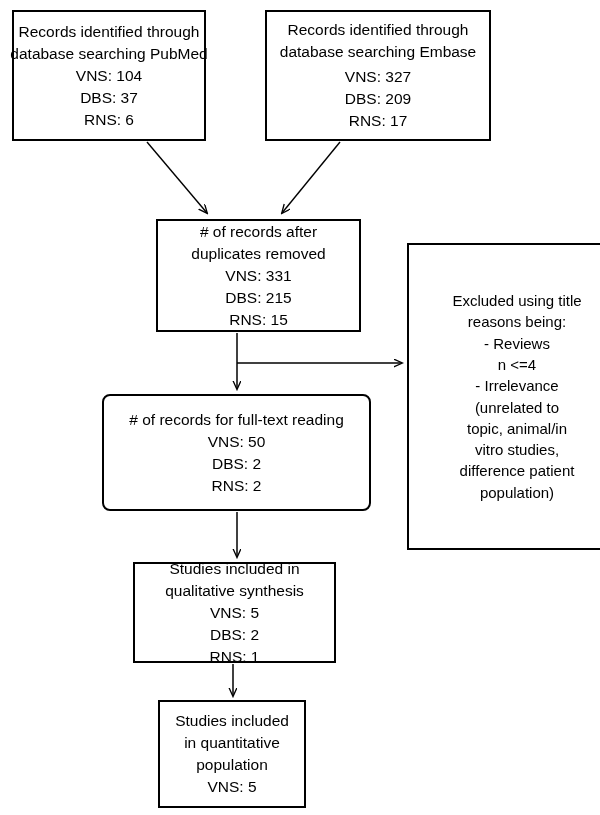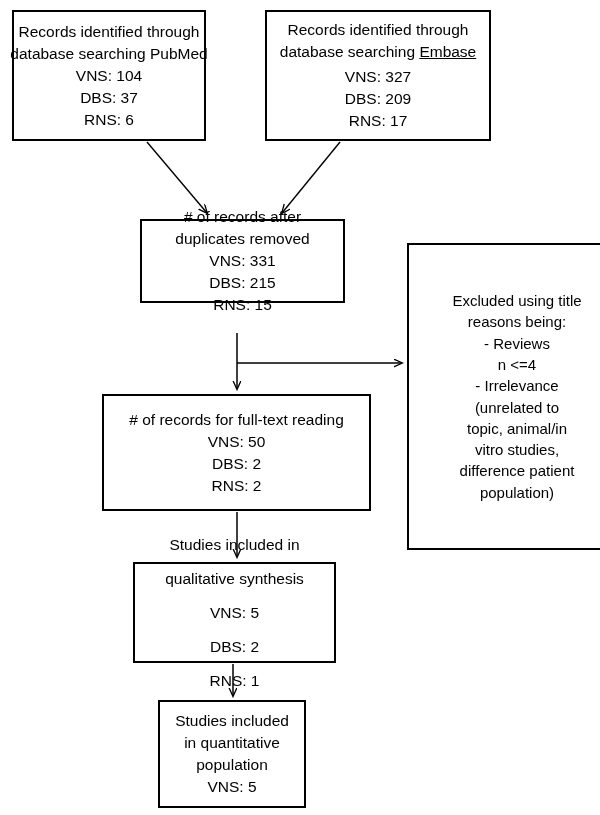--- a/index.html
+++ b/index.html
@@ -48,30 +48,29 @@
   .spellcheck {
     position: relative;
     display: inline-block;
     background-repeat: repeat-x;
     background-position: left bottom;
     background-size: 4px 3px;
     background-image:
       linear-gradient(45deg, transparent 45%, #e03030 45%, #e03030 55%, transparent 55%),
       linear-gradient(-45deg, transparent 45%, #e03030 45%, #e03030 55%, transparent 55%);
     padding-bottom: 3px;
-    text-decoration: underline;
   }
 
   
   #node-pubmed   { left: 12px;  top: 10px;  width: 194px; height: 131px; }
   #node-embase   { left: 265px; top: 10px;  width: 226px; height: 131px; }
-  #node-dedup    { left: 140px; top: 219px; width: 205px; height: 84px; }
+  #node-dedup    { left: 156px; top: 219px; width: 205px; height: 113px; }
   #node-excluded { left: 407px; top: 243px; width: 220px; height: 307px; font-size: 15px; }
-  #node-fulltext { left: 102px; top: 394px; width: 269px; height: 117px; }
-  #node-qual     { left: 133px; top: 562px; width: 203px; height: 101px; gap: 12px; }
+  #node-fulltext { left: 102px; top: 394px; width: 269px; height: 117px; border-radius: 8px; }
+  #node-qual     { left: 133px; top: 562px; width: 203px; height: 101px; }
   #node-quant    { left: 158px; top: 700px; width: 148px; height: 108px; }
 </style>
 </head>
 <body>
 
 <div id="diagram-root">
 
   <svg id="arrow-layer" viewBox="0 0 600 815" width="600" height="815" xmlns="http://www.w3.org/2000/svg">
     <defs>
       <marker id="head" markerWidth="10" markerHeight="10" refX="8.4" refY="4" orient="auto" markerUnits="userSpaceOnUse">

